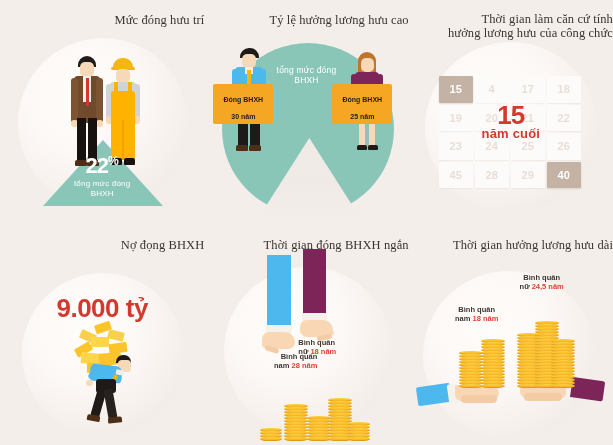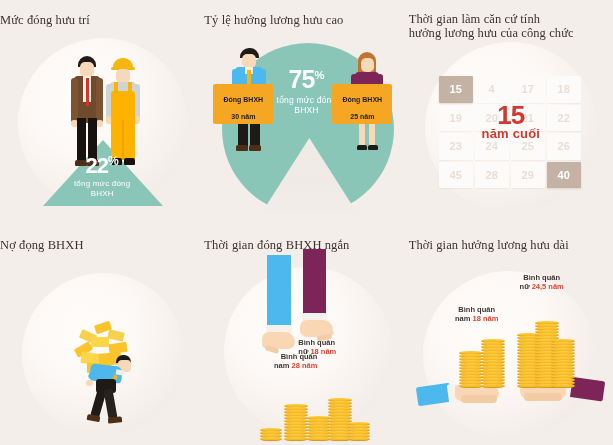--- a/index.html
+++ b/index.html
@@ -12,21 +12,21 @@
   }
   .grid{
     position:absolute;inset:0;
     display:grid;
     grid-template-columns:1fr 1fr 1fr;
     grid-template-rows:225px 220px;
   }
   .panel{position:relative;overflow:hidden;}
   .ptitle{
     position:absolute;left:0;right:0;top:0;
-    text-align:left;
+    text-align:right;
     font-family:"Liberation Serif", serif;
     font-size:12.5px;
     color:#3a3330;
     line-height:14px;
     padding-top:13px;
     white-space:pre-line;
     letter-spacing:.1px;
     z-index:6;
   }
   .ptitle.two{padding-top:12px;}
@@ -176,23 +176,20 @@
     </div>
   </div>
 
   <div class="panel">
     <div class="ptitle">Tỷ lệ hưởng lương hưu cao</div>
 
     <div class="tealcircle" style="left:18px;top:43px;width:172px;height:172px;"></div>
     <div class="notch" style="left:54px;top:138px;width:102px;height:80px;"></div>
 
     <div class="wedgetxt" style="left:0;top:62px;color:#fff;">
-      <div style="font-size:25px;line-height:26px;">
-        <span class="bignum">75</span><span class="pct" style="font-size:.45em;">%</span>
-      </div>
       <div class="sub" style="margin-top:3px;font-size:8.5px;">tổng mức đóng</div>
       <div class="sub" style="font-size:8.5px;">BHXH</div>
     </div>
 
     <div class="stage" style="left:28px;top:48px;width:34px;height:105px;">
       <div class="b" style="left:8px;top:0;width:19px;height:10px;background:#1d1a18;border-radius:9px 9px 0 0;"></div>
       <div class="b head" style="left:10px;top:6px;width:14px;height:14px;background:#f6d9b8;border-radius:5px;"></div>
       <div class="b" style="left:3px;top:19px;width:28px;height:29px;background:#4cb8ee;border-radius:4px 4px 0 0;"></div>
       <div class="b" style="left:13px;top:19px;width:8px;height:7px;background:#f2efe9;"></div>
       <div class="b" style="left:15px;top:22px;width:4px;height:18px;background:#f5b60d;"></div>
@@ -258,20 +255,21 @@
     <div class="calcenter" style="left:0;top:102px;">
       <span class="n">15</span>
       <span class="t">năm cuối</span>
     </div>
   </div>
 
   <div class="panel">
     <div class="ptitle">Nợ đọng BHXH</div>
     <div class="bubble" style="left:22px;top:48px;width:162px;height:162px;"></div>
 
+    <div class="redbig" style="left:0;top:68px;">9.000 tỷ</div>
 
     <div class="stage" style="left:75px;top:98px;width:58px;height:50px;">
       <div class="b" style="left:20px;top:0px;width:16px;height:9px;background:#fbc42b;border-radius:1px;transform:rotate(-18deg);"></div>
       <div class="b" style="left:5px;top:9px;width:16px;height:9px;background:#f7d14d;border-radius:1px;transform:rotate(24deg);"></div>
       <div class="b" style="left:33px;top:8px;width:16px;height:9px;background:#f7d14d;border-radius:1px;transform:rotate(14deg);"></div>
       <div class="b" style="left:0px;top:22px;width:17px;height:9px;background:#fbc42b;border-radius:1px;transform:rotate(-30deg);"></div>
       <div class="b" style="left:16px;top:14px;width:18px;height:10px;background:#ffd54a;border-radius:1px;"></div>
       <div class="b" style="left:34px;top:20px;width:18px;height:10px;background:#fbc42b;border-radius:1px;transform:rotate(-8deg);"></div>
       <div class="b" style="left:6px;top:30px;width:20px;height:11px;background:#ffd54a;border-radius:1px;transform:rotate(6deg);"></div>
       <div class="b" style="left:24px;top:30px;width:22px;height:12px;background:#fbc42b;border-radius:1px;transform:rotate(-4deg);"></div>

